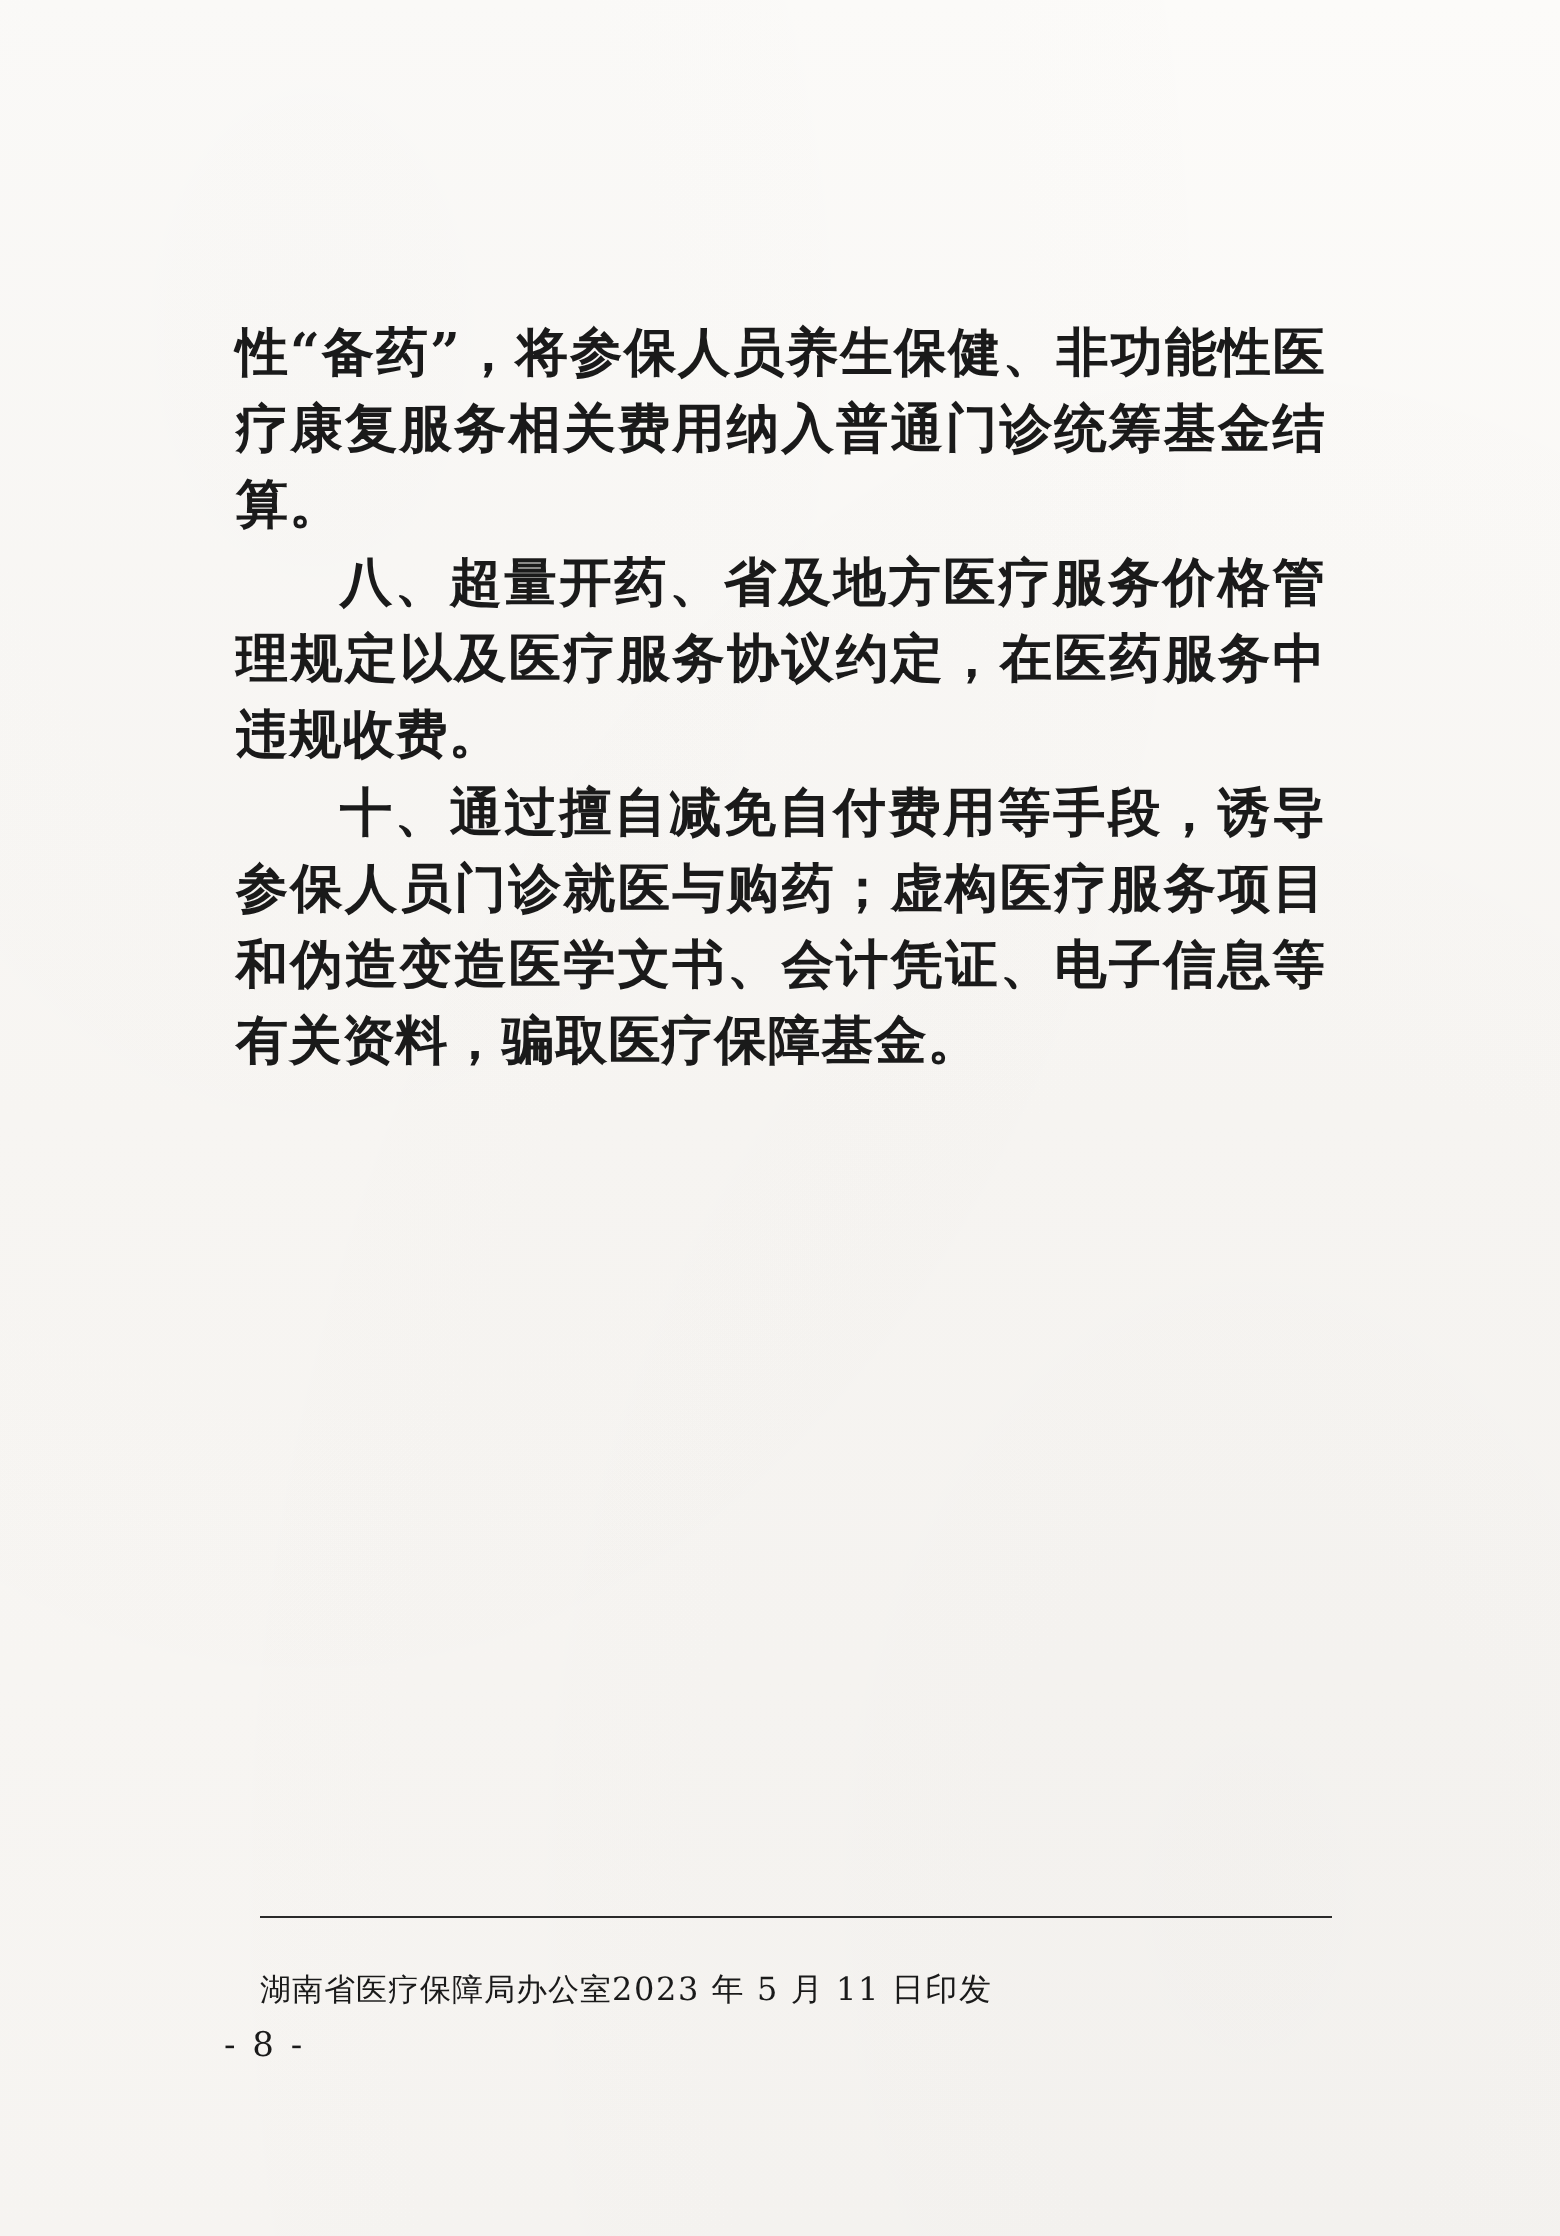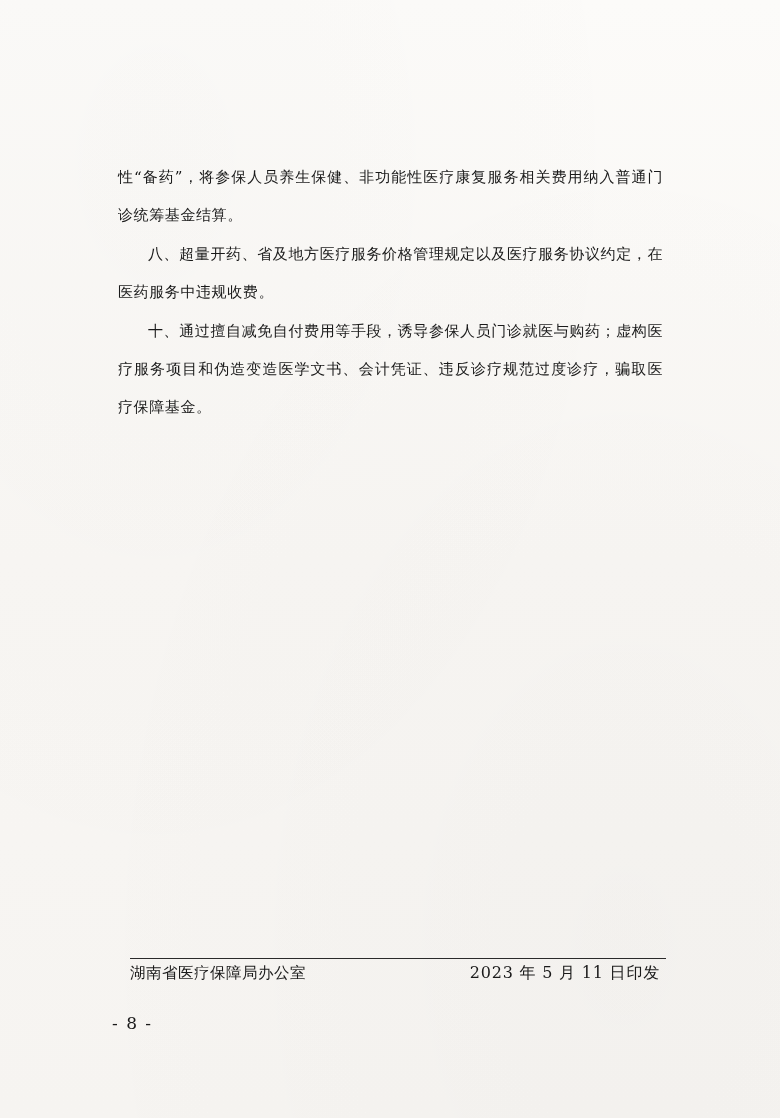--- a/index.html
+++ b/index.html
@@ -28,83 +28,84 @@
       linear-gradient(180deg, #fcfbf9 0%, #f8f6f3 50%, #f6f4f1 100%);
     pointer-events: none;
   }
   .content {
     position: absolute;
     left: 118px;
     top: 158px;
     width: 545px;
   }
   .para {
-    font-size: 15px;
+    font-size: 26px;
     line-height: 38px;
     color: #1a1a1a;
     text-align: justify;
     text-justify: inter-ideograph;
     letter-spacing: 0.6px;
     margin: 0 0 1px 0;
     font-family: "DejaVu Serif", "Liberation Serif", serif;
-    font-weight: 400;
+    font-weight: 700;
   }
   .para.indent {
     text-indent: 2em;
   }
   .footer-rule {
     position: absolute;
     left: 130px;
     top: 958px;
     width: 536px;
     height: 1px;
     background: #2a2a2a;
   }
   .footer-row {
     position: absolute;
     left: 130px;
     top: 963px;
     width: 536px;
     display: flex;
-    justify-content: space-between;
+    justify-content: flex-start;
     align-items: baseline;
   }
   .footer-left {
     font-size: 15.5px;
     color: #1a1a1a;
     letter-spacing: 0.5px;
     font-family: "DejaVu Serif", "Liberation Serif", serif;
   }
   .footer-right {
     font-size: 16px;
     color: #1a1a1a;
     letter-spacing: 0.8px;
     margin-right: 6px;
     font-family: "DejaVu Serif", "Liberation Serif", serif;
+    margin-top: 22px;
   }
   .page-number {
     position: absolute;
     left: 112px;
     top: 1013px;
     font-size: 17px;
     color: #1a1a1a;
     letter-spacing: 1.5px;
     font-family: "DejaVu Serif", "Liberation Serif", serif;
   }
 </style>
 </head>
 <body>
 
 <div class="page">
   <div class="paper-texture"></div>
 
   <div class="content">
     <p class="para">性“备药”，将参保人员养生保健、非功能性医疗康复服务相关费用纳入普通门诊统筹基金结算。</p>
     <p class="para indent">八、超量开药、省及地方医疗服务价格管理规定以及医疗服务协议约定，在医药服务中违规收费。</p>
-    <p class="para indent">十、通过擅自减免自付费用等手段，诱导参保人员门诊就医与购药；虚构医疗服务项目和伪造变造医学文书、会计凭证、违反诊疗规范过度诊疗，骗取医疗保障基金。</p>
+    <p class="para indent">十、通过擅自减免自付费用等手段，诱导参保人员门诊就医与购药；虚构医疗服务项目和伪造变造医学文书、会计凭证、电子信息等有关资料，骗取医疗保障基金。</p>
   </div>
 
   <div class="footer-rule"></div>
 
   <div class="footer-row">
     <span class="footer-left">湖南省医疗保障局办公室</span>
     <span class="footer-right">2023 年 5 月 11 日印发</span>
   </div>
 
   <div class="page-number">- 8 -</div>

